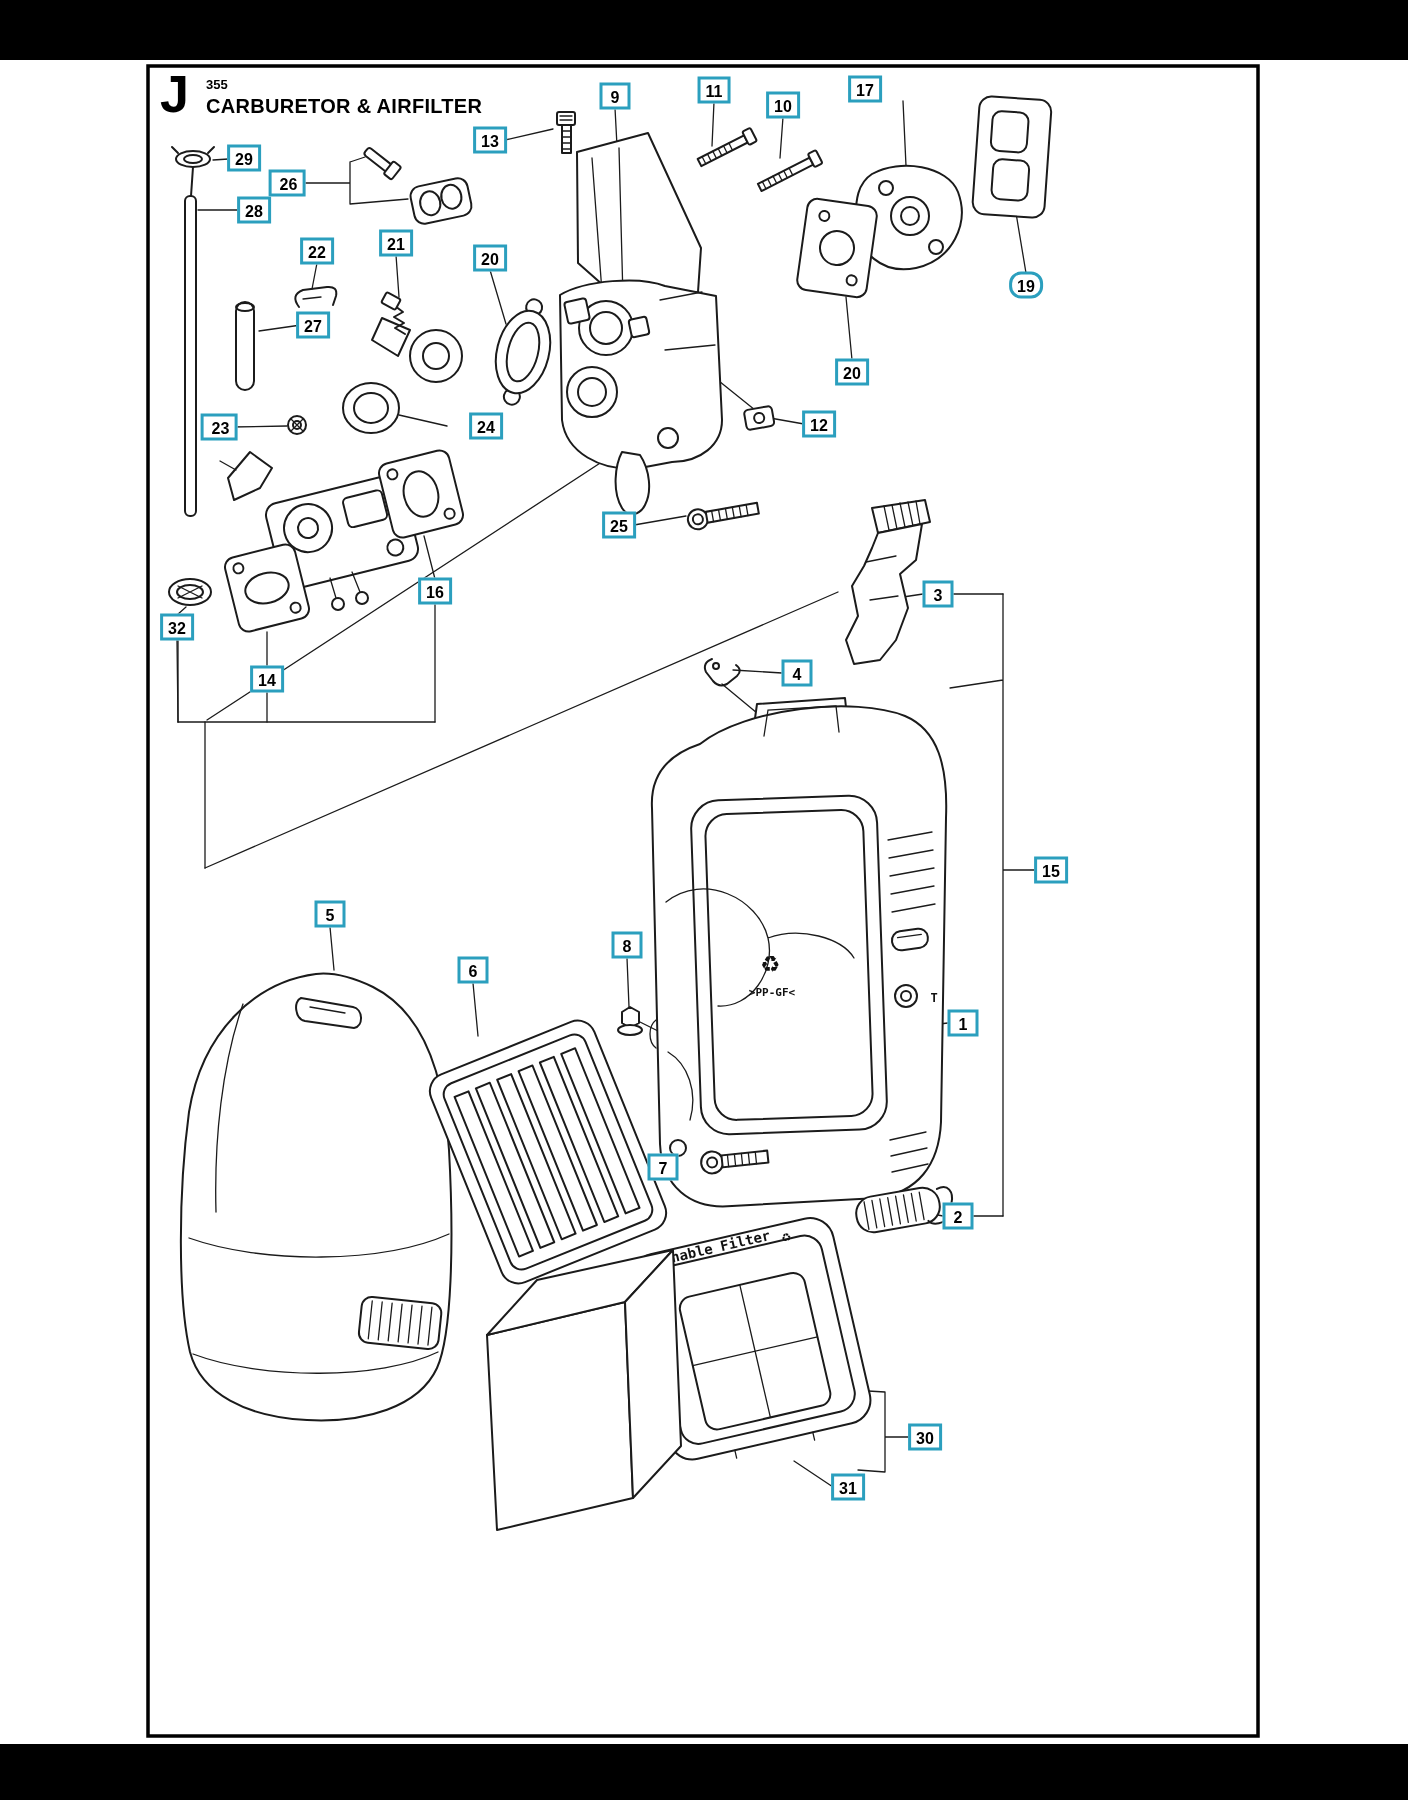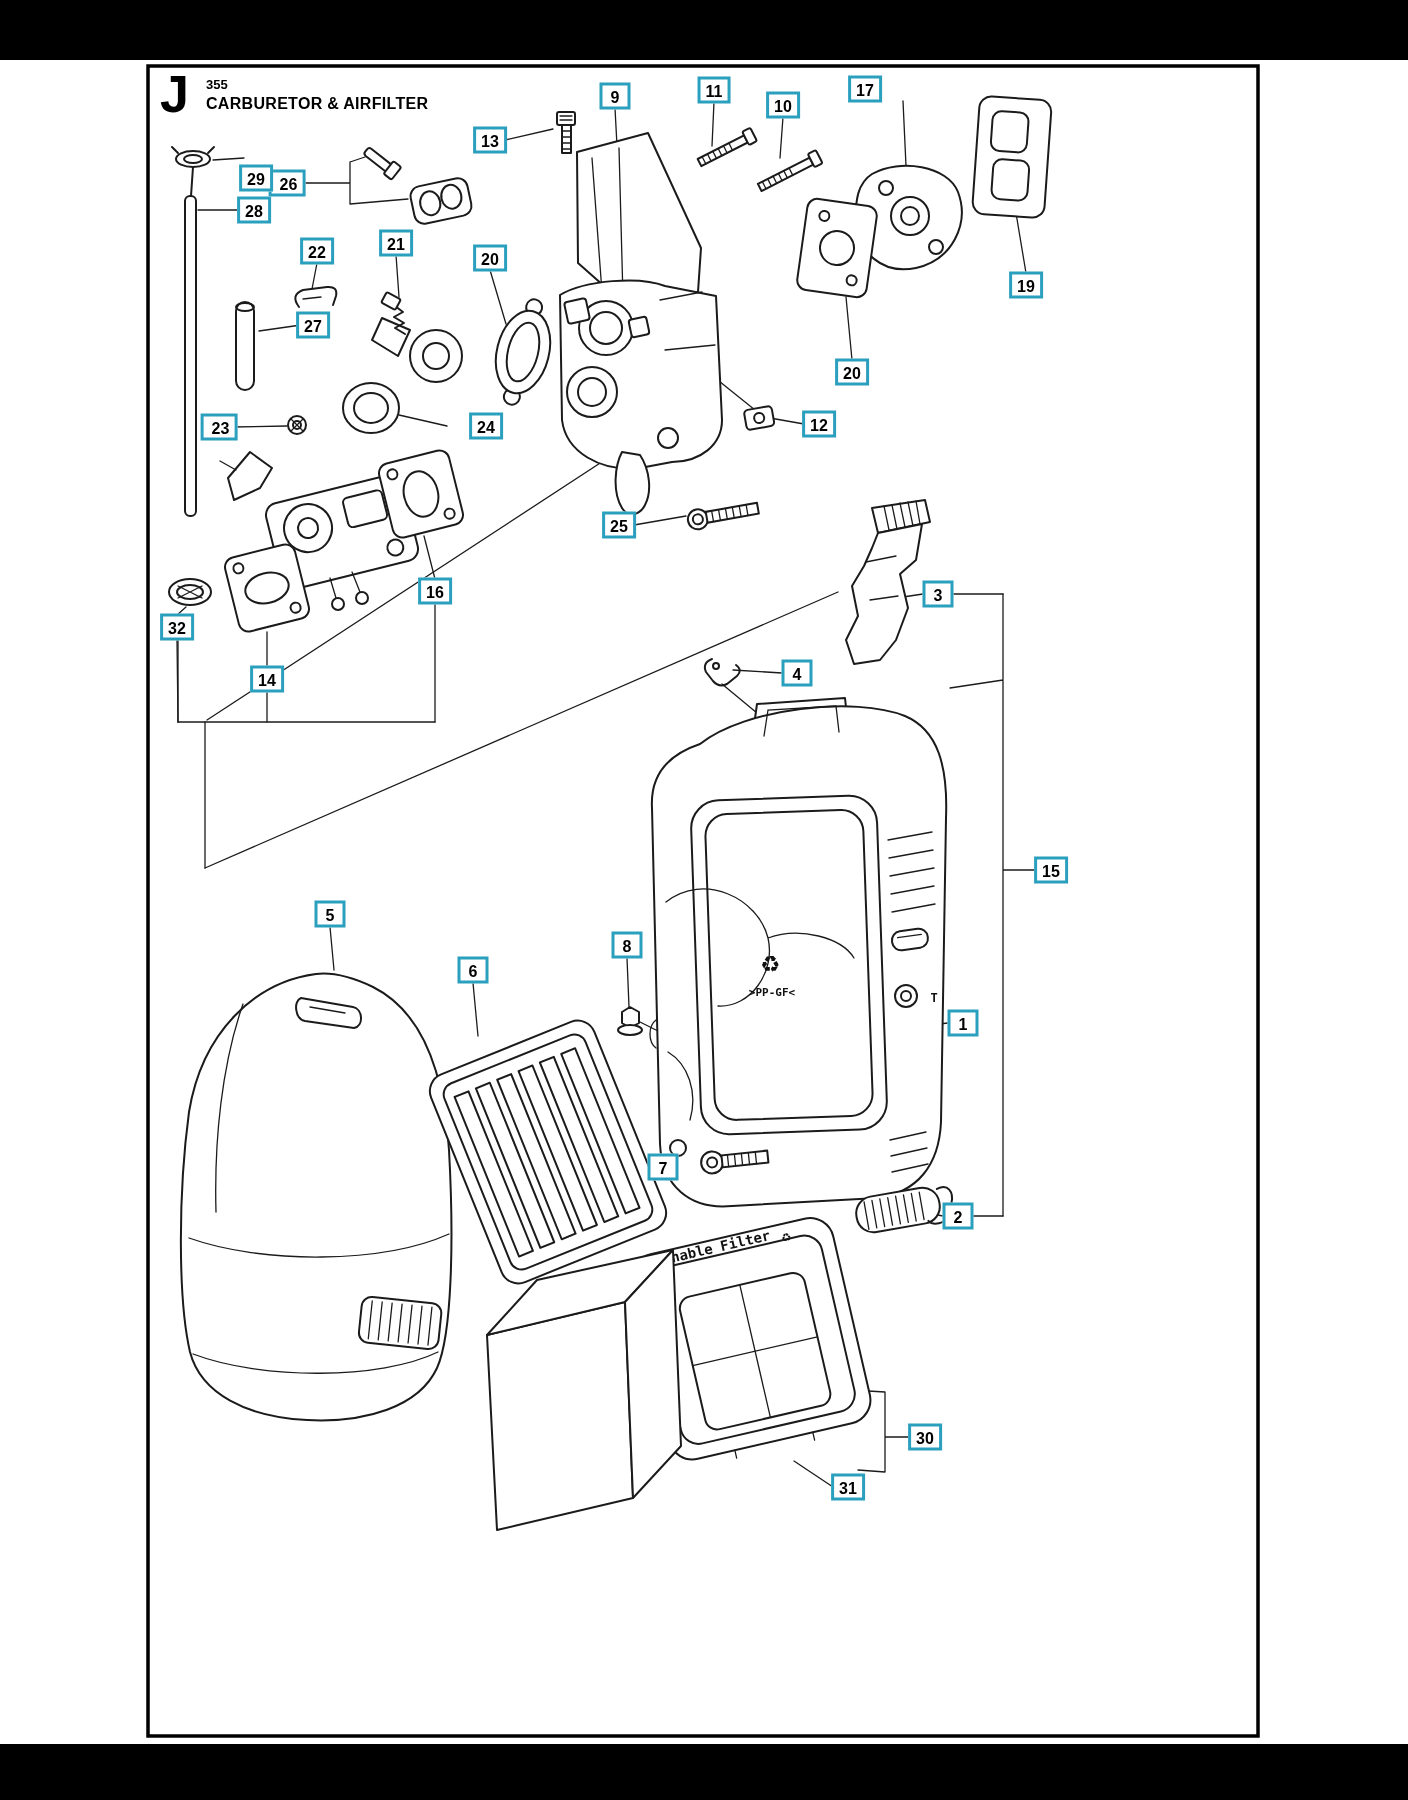--- a/index.html
+++ b/index.html
@@ -6,21 +6,21 @@
   html,body { background:#000; }
   body { font-family:"Liberation Sans", sans-serif; }
   .page { position:relative; width:1408px; height:1800px; margin:0 auto; background:#fff; overflow:hidden; }
   .bar { position:absolute; left:0; width:100%; background:#000; }
   .bar-top { top:0; height:60px; }
   .bar-bottom { bottom:0; height:56px; }
   .art { position:absolute; left:0; top:0; }
   .hdr { position:absolute; color:#000; white-space:nowrap; }
   .hdr-letter { left:160px; top:64px; font-size:52px; font-weight:900; letter-spacing:-2px; }
   .hdr-model { left:206px; top:77px; font-size:13px; font-weight:bold; }
-  .hdr-title { left:206px; top:95px; font-size:16px; font-weight:bold; letter-spacing:.3px; }
+  .hdr-title { left:206px; top:95px; font-size:20px; font-weight:bold; letter-spacing:.3px; }
   .callout-layer { position:absolute; left:0; top:0; width:100%; height:100%; }
   .callout { position:absolute; transform:translate(-50%,-50%); min-width:31px; height:27px;
              padding:2px 5px 0; background:#fff; border:3px solid var(--callout-border,#2b9fbe);
              color:#000; font-size:16px; font-weight:bold; text-align:center; line-height:20px;
              cursor:pointer; }
   svg .frame { fill:none; stroke:#000; stroke-width:3.5; }
   svg .ln  { fill:none; stroke:#1b1b1b; stroke-width:2; stroke-linecap:round; stroke-linejoin:round; }
   svg .lnw { fill:#fff; stroke:#1b1b1b; stroke-width:2; stroke-linejoin:round; }
   svg .thin { fill:none; stroke:#1b1b1b; stroke-width:1.3; stroke-linecap:round; }
   svg text.marking { font-family:"DejaVu Sans Mono", monospace; font-weight:bold; fill:#111; }
@@ -385,28 +385,28 @@
       <div class="callout" style="left: 615px; top: 96px;">9</div>
       <div class="callout" style="left: 783px; top: 105px;">10</div>
       <div class="callout" style="left: 714px; top: 90px;">11</div>
       <div class="callout" style="left: 819px; top: 424px;">12</div>
       <div class="callout" style="left: 490px; top: 140px;">13</div>
       <div class="callout" style="left: 267px; top: 679px;">14</div>
       <div class="callout" style="left: 1051px; top: 870px; text-align: center;">15</div>
       <div class="callout" style="left: 435px; top: 591px;">16</div>
       <div class="callout" style="left: 865px; top: 89px;">17</div>
       <div class="callout" style="left: 852px; top: 372px;">20</div>
-      <div class="callout" style="left: 1026px; top: 285px;">19</div>
+      <div class="callout" style="left: 1026px; top: 285px; border-radius: 12px;">19</div>
       <div class="callout" style="left: 490px; top: 258px;">20</div>
       <div class="callout" style="left: 396px; top: 243px;">21</div>
       <div class="callout" style="left: 317px; top: 251px;">22</div>
       <div class="callout" style="left: 219px; top: 427px; padding-left: 8px;">23</div>
       <div class="callout" style="left: 462px; top: 426px; margin-left: 24px;">24</div>
       <div class="callout" style="left: 619px; top: 525px;">25</div>
       <div class="callout" style="left: 287px; top: 183px; padding-left: 8px;">26</div>
       <div class="callout" style="left: 313px; top: 325px;">27</div>
       <div class="callout" style="left: 254px; top: 210px;">28</div>
-      <div class="callout" style="left: 256px; top: 158px; margin-top: 20px;">29</div>
+      <div class="callout" style="left: 244px; top: 158px;">29</div>
       <div class="callout" style="left: 925px; top: 1437px;">30</div>
       <div class="callout" style="left: 848px; top: 1487px;">31</div>
       <div class="callout" style="left: 177px; top: 627px;">32</div>
     </div>
 </div>
 
 </body></html>

